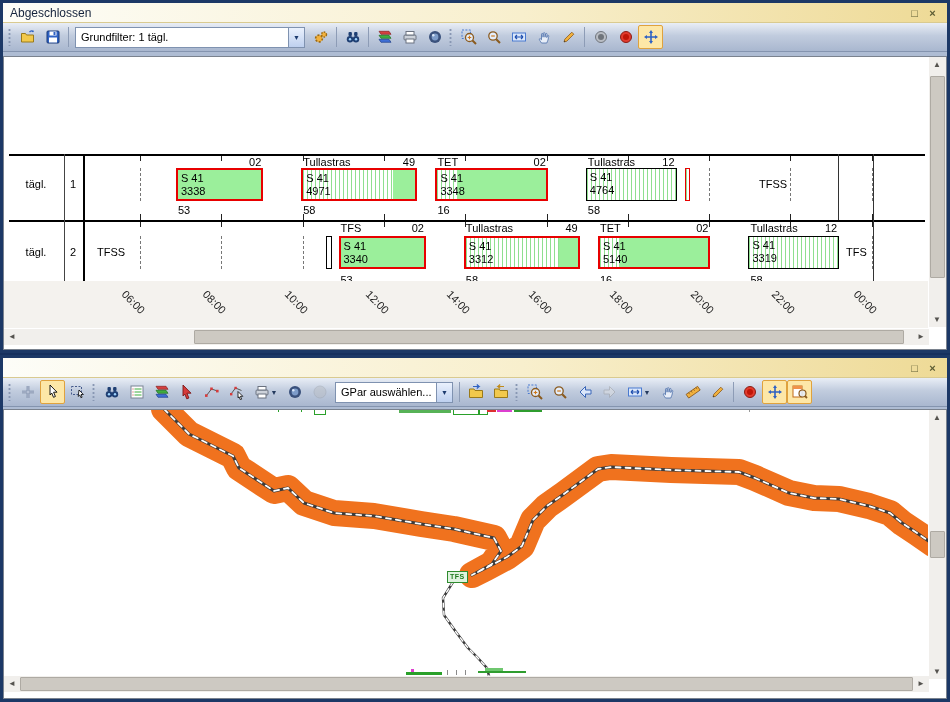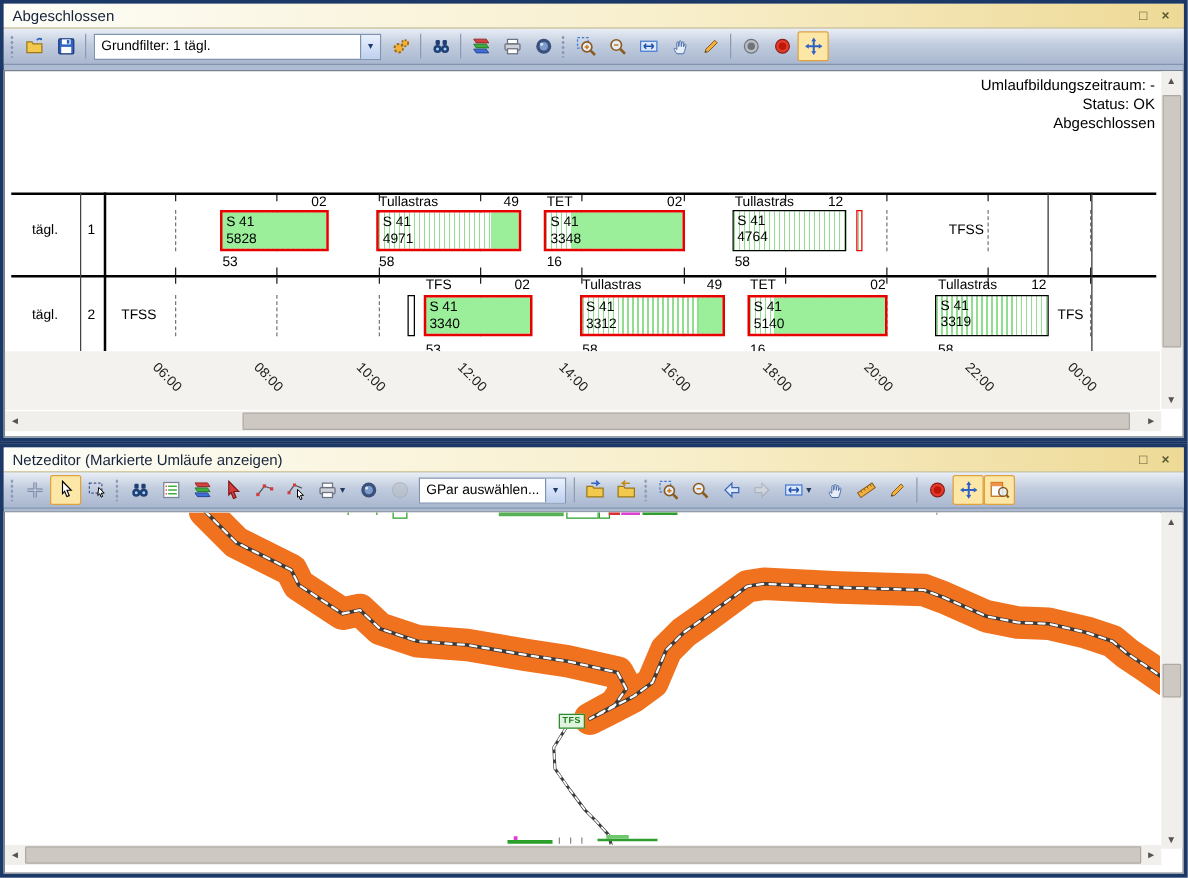--- a/index.html
+++ b/index.html
@@ -153,25 +153,20 @@
         </svg>
       </div>
     <div class="tbtn on">
         <svg class="ic" viewBox="0 0 16 16">
           <path d="M8 1l2 3H6zM8 15l-2-3h4zM1 8l3-2v4zM15 8l-3-2v4z" fill="#2f62c4"></path>
           <path d="M8 3v10M3 8h10" stroke="#2f62c4" stroke-width="1.6"></path>
         </svg>
       </div>
   </div>
   <div class="content">
-    <div class="info" id="inf-r" style="right:22px;top:4px">
-      <div>Umlaufbildungszeitraum: -</div>
-      <div>Status: OK</div>
-      <div>Abgeschlossen</div>
-    </div>
     <div id="gantt">
         <div style="position: absolute; left: 5px; top: 3px; width: 916px; height: 2px; background: rgb(0, 0, 0);"></div>
         <div style="position: absolute; left: 5px; top: 69px; width: 916px; height: 2px; background: rgb(0, 0, 0);"></div>
         <div style="position: absolute; left: 60px; top: 3px; width: 1px; height: 127px; background: rgb(68, 68, 68);"></div>
         <div style="position: absolute; left: 79px; top: 3px; width: 2px; height: 127px; background: rgb(0, 0, 0);"></div>
         <div style="position: absolute; left: 6px; top: 27px; width: 52px; text-align: center; font-size: 11px;">tägl.</div>
         <div style="position: absolute; left: 60px; top: 27px; width: 18px; text-align: center; font-size: 11px;">1</div>
         <div style="position: absolute; left: 136px; top: 5px; width: 1px; height: 5px; background: rgb(34, 34, 34);"></div>
         <div style="position: absolute; left: 136px; top: 17px; width: 0px; height: 33px; border-left: 1px dashed rgb(119, 119, 119);"></div>
         <div style="position: absolute; left: 136px; top: 63px; width: 1px; height: 6px; background: rgb(34, 34, 34);"></div>
@@ -200,21 +195,21 @@
         <div style="position: absolute; left: 786.4px; top: 17px; width: 0px; height: 33px; border-left: 1px dashed rgb(119, 119, 119);"></div>
         <div style="position: absolute; left: 786.4px; top: 63px; width: 1px; height: 6px; background: rgb(34, 34, 34);"></div>
         <div style="position: absolute; left: 867.7px; top: 5px; width: 1px; height: 5px; background: rgb(34, 34, 34);"></div>
         <div style="position: absolute; left: 867.7px; top: 17px; width: 0px; height: 33px; border-left: 1px dashed rgb(119, 119, 119);"></div>
         <div style="position: absolute; left: 867.7px; top: 63px; width: 1px; height: 6px; background: rgb(34, 34, 34);"></div>
         <div style="position: absolute; left: 834px; top: 3px; width: 1px; height: 66px; background: rgb(51, 51, 51);"></div>
         <div style="position: absolute; left: 869px; top: 3px; width: 1px; height: 66px; background: rgb(51, 51, 51);"></div>
         <div style="position: absolute; left: 755px; top: 27px; font-size: 11px; white-space: nowrap;">TFSS</div>
         <div style="position: absolute; left: 171.907px; top: 17px; width: 87.3975px; height: 33px; box-sizing: border-box; overflow: hidden; white-space: nowrap; font: 11px / 13px &quot;Liberation Sans&quot;, sans-serif; padding: 2px 0px 0px 3px; border: 2px solid rgb(232, 0, 0); background: linear-gradient(90deg, rgba(0, 0, 0, 0) 0px, rgba(0, 0, 0, 0) 0%, rgb(155, 239, 155) 0%, rgb(155, 239, 155) 100%), repeating-linear-gradient(90deg, rgb(143, 223, 143) 0px, rgb(143, 223, 143) 1px, rgb(255, 255, 255) 1px, rgb(255, 255, 255) 4px);">
           <div>S 41</div>
-          <div>5828</div>
+          <div>3338</div>
         </div>
         <div style="position: absolute; left: 214.305px; top: 5px; width: 43px; text-align: right; font-size: 11px;">02</div>
         <div style="position: absolute; left: 173.907px; top: 53px; font-size: 11px;">53</div>
         <div style="position: absolute; left: 297.245px; top: 17px; width: 115.852px; height: 33px; box-sizing: border-box; overflow: hidden; white-space: nowrap; font: 11px / 13px &quot;Liberation Sans&quot;, sans-serif; padding: 2px 0px 0px 3px; border: 2px solid rgb(232, 0, 0); background: linear-gradient(90deg, rgba(0, 0, 0, 0) 0px, rgba(0, 0, 0, 0) 80%, rgb(155, 239, 155) 80%, rgb(155, 239, 155) 100%), repeating-linear-gradient(90deg, rgb(143, 223, 143) 0px, rgb(143, 223, 143) 1px, rgb(255, 255, 255) 1px, rgb(255, 255, 255) 4px);">
           <div>S 41</div>
           <div>4971</div>
         </div>
         <div style="position: absolute; left: 299.245px; top: 5px; font-size: 11px; white-space: nowrap;">Tullastras</div>
         <div style="position: absolute; left: 368.097px; top: 5px; width: 43px; text-align: right; font-size: 11px;">49</div>
         <div style="position: absolute; left: 299.245px; top: 53px; font-size: 11px;">58</div>
@@ -308,21 +303,20 @@
     <div class="sb hsb" style="bottom:4px;right:17px">
       <div class="arr" style="left:0">◄</div>
       <div class="thumb" style="top:1px;bottom:1px;left:190px;width:710px"></div>
       <div class="arr" style="right:0">►</div>
     </div>
   </div>
 </div>
 
 <div class="panel" id="p2">
   <div class="titlebar">
-    <span>Netzeditor (Markierte Umläufe anzeigen)</span>
     <span class="tb-sp"></span>
     <span class="winbtn">□</span>
     <span class="winbtn">×</span>
   </div>
   <div class="toolbar">
     <div class="grip"></div>
     <div class="tbtn">
         <svg class="ic" viewBox="0 0 16 16">
           <path d="M8 2v12M2 8h12" stroke="#6b7b99" stroke-width="2.6"></path>
           <path d="M8 2v12M2 8h12" stroke="#cfd8e8" stroke-width="1"></path>

